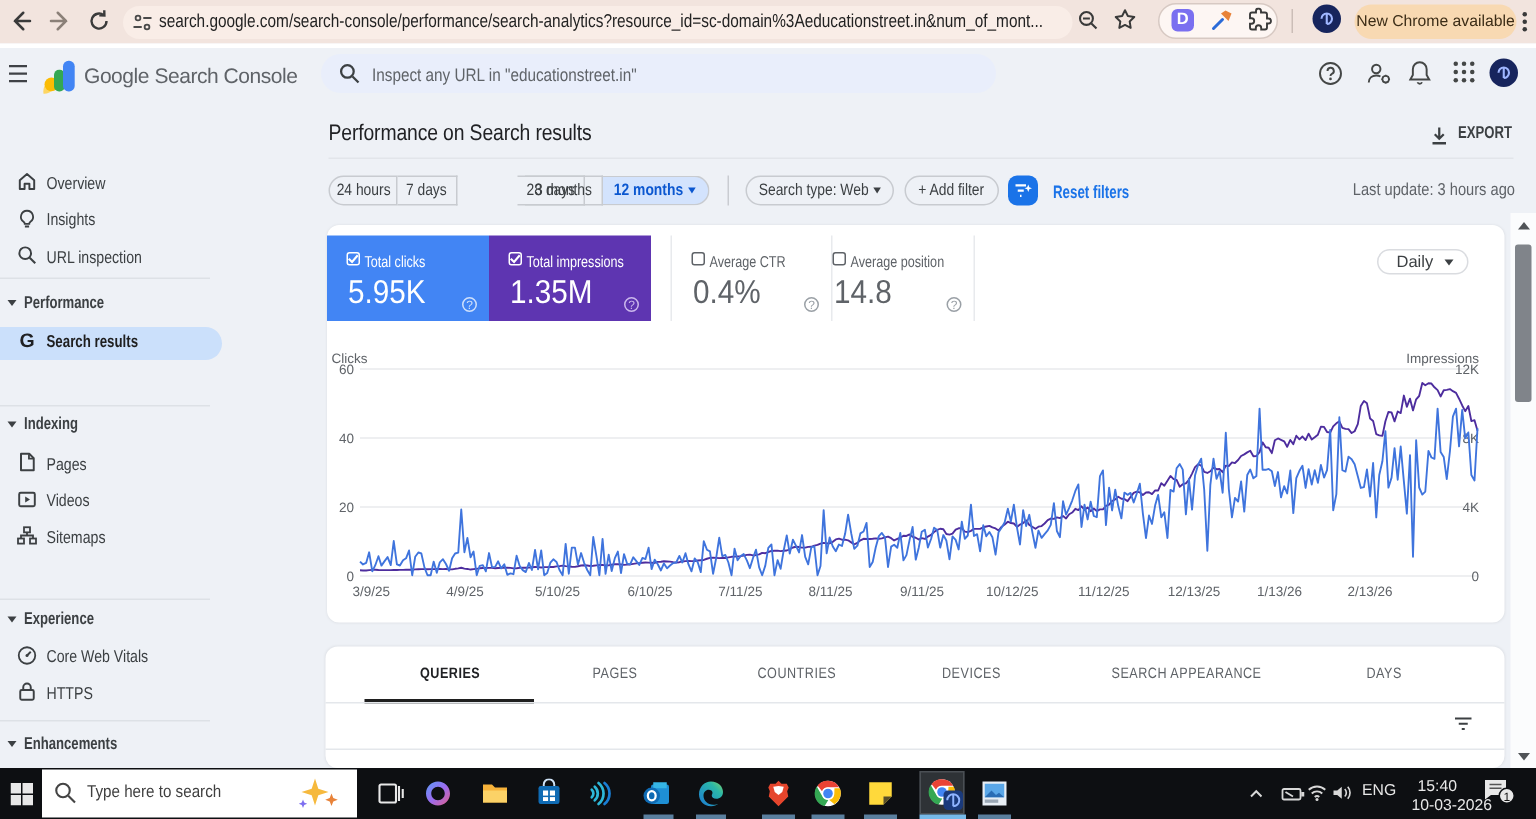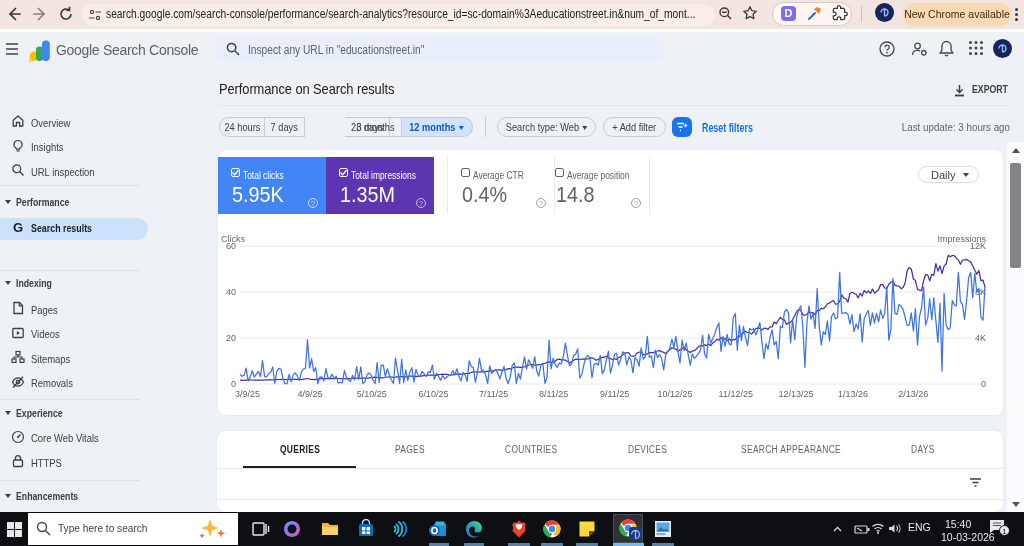--- a/index.html
+++ b/index.html
@@ -217,28 +217,20 @@
     <span class="txt">Videos</span>
   </div>
   <div class="navitem" style="top:281px">
     <svg width="14" height="14" viewBox="0 0 14 14">
         <rect x="5" y="1.5" width="4" height="3.4" fill="none" stroke="#3c4043" stroke-width="1.2"></rect>
         <rect x="1" y="9" width="4" height="3.4" fill="none" stroke="#3c4043" stroke-width="1.2"></rect>
         <rect x="9" y="9" width="4" height="3.4" fill="none" stroke="#3c4043" stroke-width="1.2"></rect>
         <path d="M7 5 V7 M3 9 V7 H11 V9" fill="none" stroke="#3c4043" stroke-width="1.2"></path>
       </svg>
     <span class="txt">Sitemaps</span>
-  </div>
-  <div class="navitem" style="top:305.5px">
-    <svg width="14" height="14" viewBox="0 0 14 14">
-        <path d="M1.5 7 C2.8 4.3 4.8 2.8 7 2.8 C9.2 2.8 11.2 4.3 12.5 7 C11.2 9.7 9.2 11.2 7 11.2 C4.8 11.2 2.8 9.7 1.5 7 Z" fill="none" stroke="#3c4043" stroke-width="1.2"></path>
-        <circle cx="7" cy="7" r="1.8" fill="none" stroke="#3c4043" stroke-width="1.2"></circle>
-        <path d="M2 12.5 L12 1.8" stroke="#3c4043" stroke-width="1.3"></path>
-      </svg>
-    <span class="txt">Removals</span>
   </div>
   <div class="sdiv" style="top:333px"></div>
   <div class="navcaret" style="top:345px"></div>
     <div class="navhead" style="top:341px">Experience</div>
   <div class="navitem" style="top:360.5px">
     <svg width="14" height="14" viewBox="0 0 14 14">
         <circle cx="7" cy="7" r="5.5" fill="none" stroke="#3c4043" stroke-width="1.2"></circle>
         <path d="M7 7 L9.5 4.5" stroke="#3c4043" stroke-width="1.3"></path>
         <circle cx="7" cy="7" r="1" fill="#3c4043"></circle>
       </svg>

